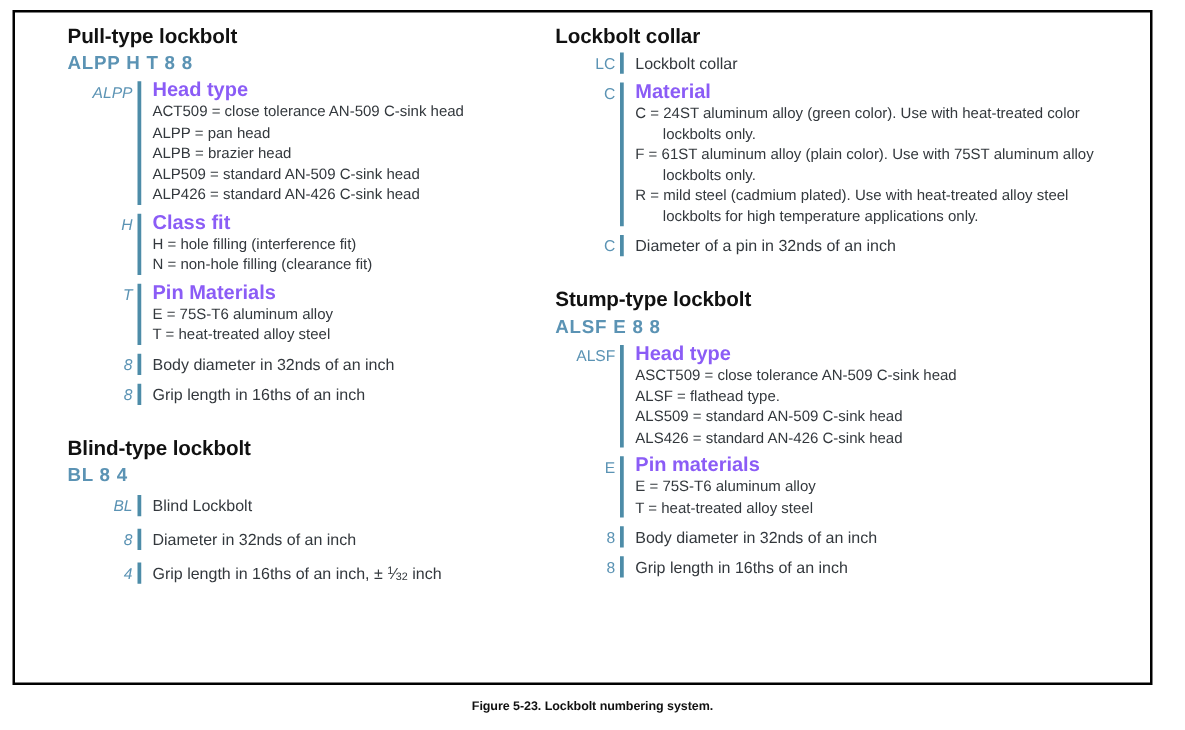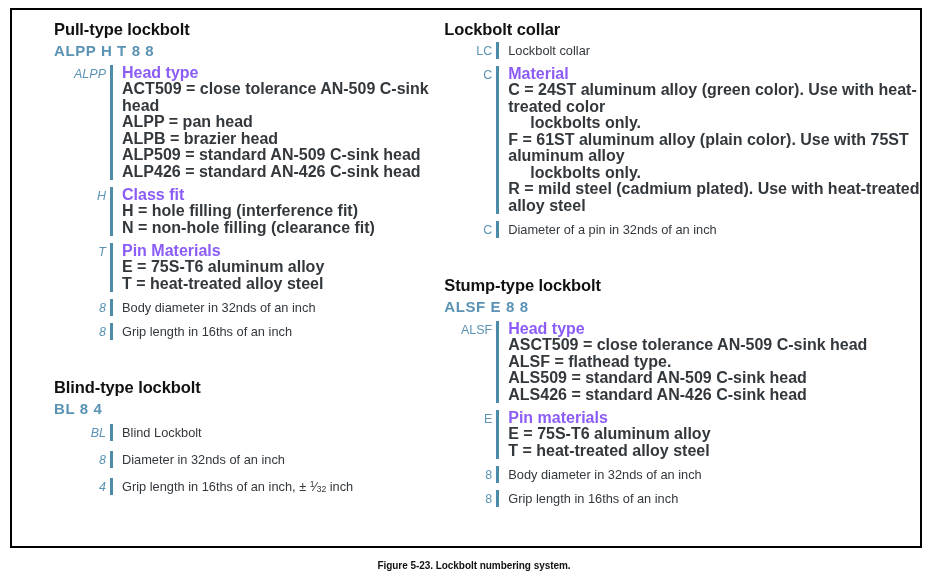--- a/index.html
+++ b/index.html
@@ -41,21 +41,21 @@
   .col-right { width: 492px; padding-left: 14px; }
 
   
   .sys-title {
     font-size: 16.5px;
     font-weight: bold;
     color: #111111;
     letter-spacing: -0.1px;
     margin: 0 0 3px 0;
   }
-  .sys-title.spaced-top { margin-top: 38px; }
+  .sys-title.spaced-top { margin-top: 26px; }
 
   .sys-code {
     font-size: 15px;
     font-weight: bold;
     color: #5b93b4;
     letter-spacing: 0.6px;
     margin: 0 0 6px 0;
   }
 
   
@@ -94,22 +94,22 @@
   }
 
   .entry-head {
     font-size: 16px;
     font-weight: bold;
     color: #8b5cf6;
     line-height: 16px;
     margin: 0 0 0 0;
   }
   .entry-line {
-    font-size: 16px;
-    font-weight: bold;
+    font-size: 12px;
+    font-weight: normal;
     color: #33383d;
     line-height: 16.5px;
     margin: 0;
   }
   .entry-line.cont {
     padding-left: 22px;
   }
   .entry-single {
     font-size: 12.8px;
     color: #33383d;
@@ -244,20 +244,21 @@
         <div class="entry gap-sm">
           <div class="entry-key kw-right">C</div>
           <div class="entry-bar"></div>
           <div class="entry-body">
             <div class="entry-head">Material</div>
             <div class="entry-line">C = 24ST aluminum alloy (green color). Use with heat-treated color</div>
             <div class="entry-line cont">lockbolts only.</div>
             <div class="entry-line">F = 61ST aluminum alloy (plain color). Use with 75ST aluminum alloy</div>
             <div class="entry-line cont">lockbolts only.</div>
             <div class="entry-line">R = mild steel (cadmium plated). Use with heat-treated alloy steel</div>
+            <div class="entry-line cont">lockbolts for high temperature applications only.</div>
           </div>
         </div>
 
         <div class="entry gap-sm">
           <div class="entry-key kw-right">C</div>
           <div class="entry-bar"></div>
           <div class="entry-body">
             <div class="entry-single">Diameter of a pin in 32nds of an inch</div>
           </div>
         </div>

